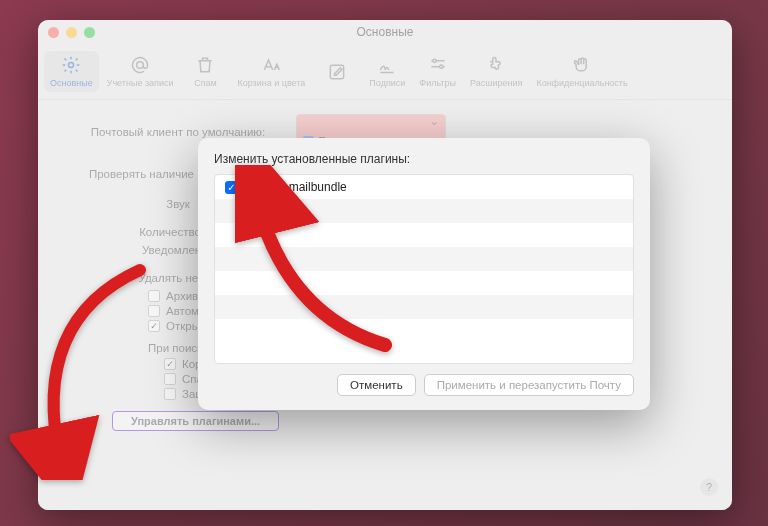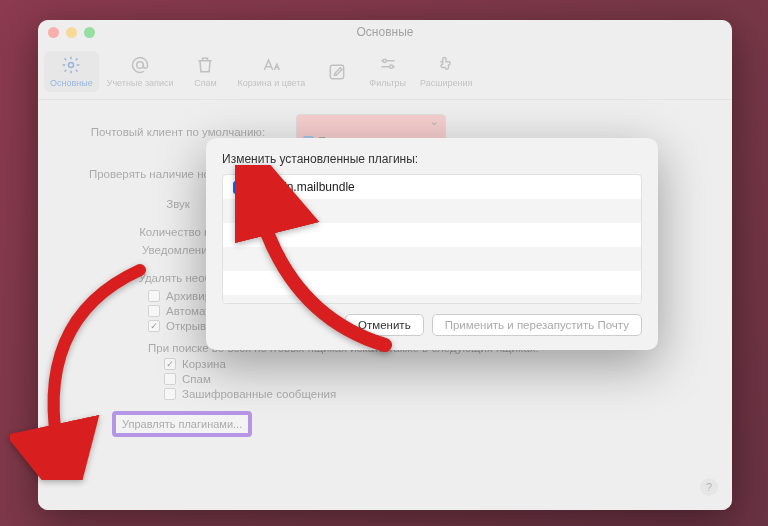--- a/index.html
+++ b/index.html
@@ -18,24 +18,24 @@
 .row { display: flex; align-items: center; margin-bottom: 6px; gap: 8px; }
 .row label { width: 220px; text-align: center; color: #555; }
 .select { background: #fca5a5; border: 1px solid #c8c8c8; border-radius: 4px; padding: 20px 22px 2px 6px; font-size: 11px; position: relative; min-width: 150px; display: inline-flex; align-items: center; gap: 4px; }
 .select::after { content: "⌄"; position: absolute; right: 6px; top: 0px; font-size: 11px; color: #666; }
 .app-icon { width: 11px; height: 11px; background: #4a8ee8; border-radius: 2px; display: inline-block; }
 .section-gap { height: 10px; }
 .cb-row { display: flex; align-items: center; gap: 6px; margin: 3px 0 3px 80px; }
 .cb { width: 12px; height: 12px; border: 1px solid #b0b0b0; border-radius: 2px; background: #fff; display: inline-flex; align-items: center; justify-content: center; font-size: 9px; color: #333; }
 .cb.checked::before { content: "✓"; }
 .subhead { margin: 10px 0 4px 80px; color: #555; }
-.btn-manage { margin: 8px 0 0 44px; background: #f6f6f6; border: 4px solid #6d28d9; border-radius: 4px; padding: 3px 6px; font-size: 11px; color: #555; display: inline-block; }
+.btn-manage { margin: 8px 0 0 44px; background: #f6f6f6; border: 1px solid #6d28d9; border-radius: 4px; padding: 3px 18px; font-size: 11px; color: #555; display: inline-block; font-weight: bold; }
 .help { position: absolute; right: 14px; bottom: 14px; width: 18px; height: 18px; border-radius: 50%; background: #d9d9d9; color: #666; display: flex; align-items: center; justify-content: center; font-size: 11px; }
 .dimmer { position: absolute; inset: 0; background: rgba(240,240,240,0.55); pointer-events: none; }
-.modal { position: absolute; left: 198px; top: 138px; width: 452px; height: 212px; background: #f2f2f2; border-radius: 10px; box-shadow: 0 15px 50px rgba(0,0,0,0.35); padding: 14px 16px; display: flex; flex-direction: column; margin-left: 8px; }
+.modal { position: absolute; left: 198px; top: 138px; width: 452px; height: 272px; background: #f2f2f2; border-radius: 10px; box-shadow: 0 15px 50px rgba(0,0,0,0.35); padding: 14px 16px; display: flex; flex-direction: column; }
 .modal-title { font-size: 12px; color: #333; margin-bottom: 8px; font-weight: 500; }
 .plugin-list { flex: 1; background: #fff; border: 1px solid #e0e0e0; border-radius: 4px; overflow: hidden; }
 .plugin-row { display: flex; align-items: center; padding: 5px 10px; font-size: 12px; color: #222; }
 .plugin-row:nth-child(even) { background: #f4f4f4; }
 .plugin-cb { width: 13px; height: 13px; border-radius: 3px; background: #0a6cff; display: inline-flex; align-items: center; justify-content: center; color: #fff; font-size: 10px; }
 .plugin-cb::before { content: "✓"; }
 .modal-actions { display: flex; justify-content: flex-end; gap: 8px; margin-top: 10px; }
 .btn { background: #fff; border: 1px solid #ccc; border-radius: 5px; padding: 4px 12px; font-size: 11.5px; color: #333; }
 .btn.disabled { color: #aaa; }
 .arrow { position: absolute; pointer-events: none; }
@@ -82,32 +82,44 @@
       <span>Корзина и цвета</span>
     </div>
     <div class="tb-item">
       <svg viewBox="0 0 24 24" fill="none" stroke="currentColor" stroke-width="1.8">
           <rect x="4" y="4" width="16" height="16" rx="2"></rect>
           <path d="M9 14l7-7 2 2-7 7H9v-2z"></path>
         </svg>
     </div>
     <div class="tb-item">
       <svg viewBox="0 0 24 24" fill="none" stroke="currentColor" stroke-width="1.8">
+          <path d="M4 18c3-6 5-6 6 0 1-4 3-4 4 0M4 21h16"></path>
+        </svg>
+      <span>Подписи</span>
+    </div>
+    <div class="tb-item">
+      <svg viewBox="0 0 24 24" fill="none" stroke="currentColor" stroke-width="1.8">
           <circle cx="8" cy="7" r="2"></circle>
           <path d="M4 7h2M10 7h10"></path>
           <circle cx="16" cy="14" r="2"></circle>
           <path d="M4 14h10M18 14h2"></path>
         </svg>
       <span>Фильтры</span>
     </div>
     <div class="tb-item">
       <svg viewBox="0 0 24 24" fill="none" stroke="currentColor" stroke-width="1.8">
           <path d="M5 8h3V5a2 2 0 1 1 4 0v3h3a2 2 0 1 1 0 4v3a2 2 0 1 1-4 0h-3a2 2 0 1 1 0-4V8z"></path>
         </svg>
       <span>Расширения</span>
+    </div>
+    <div class="tb-item">
+      <svg viewBox="0 0 24 24" fill="none" stroke="currentColor" stroke-width="1.8">
+          <path d="M8 12V6a1.5 1.5 0 0 1 3 0v5V5a1.5 1.5 0 0 1 3 0v6V6a1.5 1.5 0 0 1 3 0v8a5 5 0 0 1-5 5h-2a5 5 0 0 1-5-5v-2l-2-3a1.5 1.5 0 0 1 2-2l2 3z"></path>
+        </svg>
+      <span>Конфиденциальность</span>
     </div>
   </div>
 
   <div class="content">
     <div class="row">
       <label>Почтовый клиент по умолчанию:</label>
       <div class="select">
           <span class="app-icon"></span>
           <span>Почта.app</span>
         </div>

